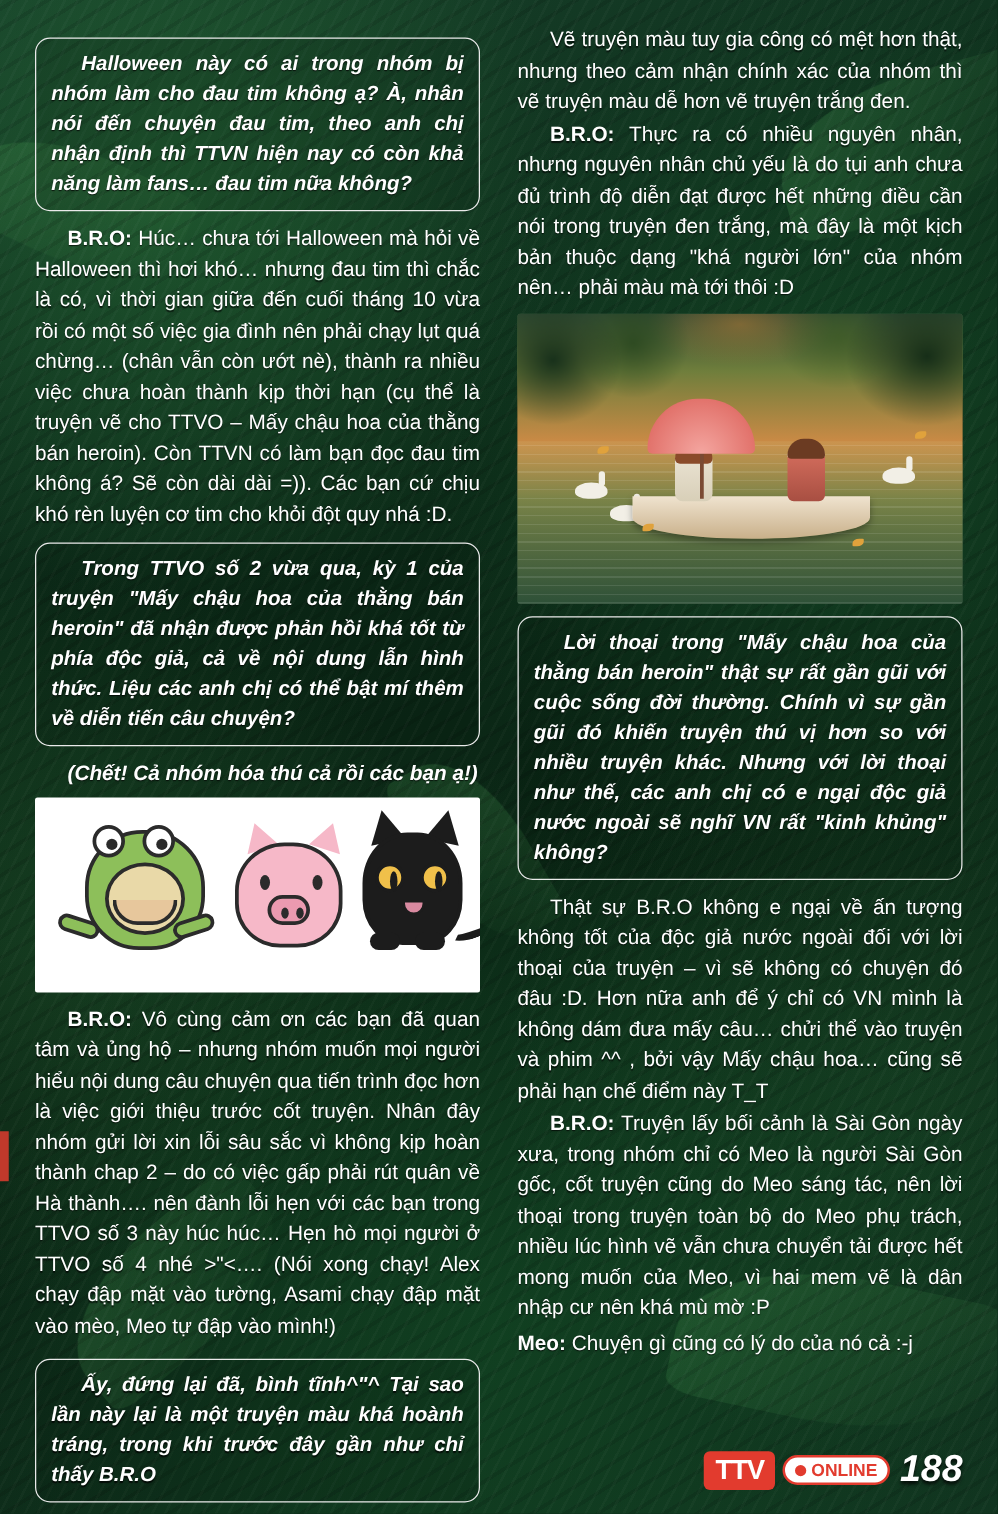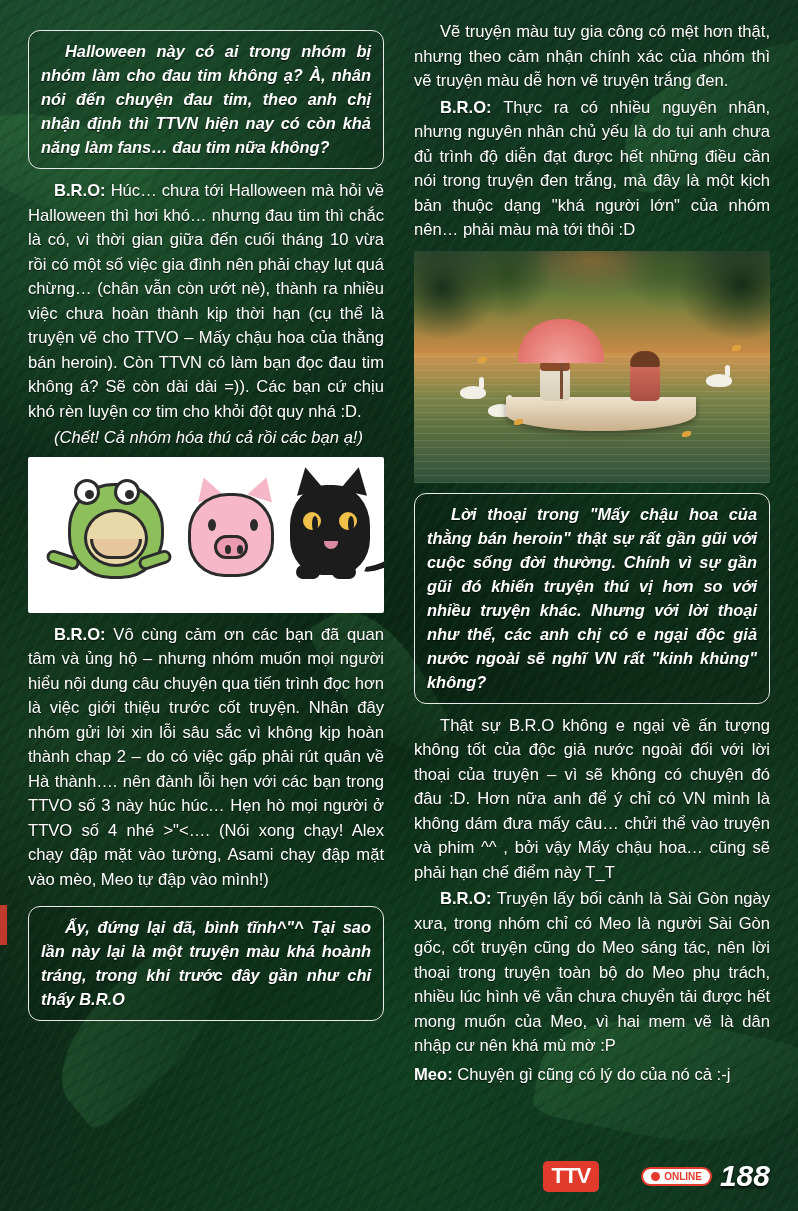--- a/index.html
+++ b/index.html
@@ -238,23 +238,23 @@
   #footer-logo {
     position:absolute; right: 28px; bottom: 18px;
     display:flex; align-items:center; gap:6px;
   }
   .ttv-pill{
     background:#e23b2e; color:#fff; font-weight:bold; font-size:22px;
     padding:2px 9px 3px 9px; border-radius:5px; letter-spacing:-1px;
     font-family:"Liberation Sans", sans-serif;
   }
   .online-pill{
-    background:#ffffff; color:#e23b2e; font-weight:bold; font-size:10px;
+    background:#ffffff; color:#e23b2e; font-weight:bold; font-size:14px;
     border:2px solid #e23b2e; border-radius:12px; padding:2px 8px;
-    display:flex; align-items:center; gap:4px;margin-left:36px;
+    display:flex; align-items:center; gap:4px;
   }
   .online-dot{ width:9px;height:9px;border-radius:50%;background:#e23b2e;display:inline-block;}
   .pagenum{
     color:#ffffff; font-weight:bold; font-size:30px; font-style:italic;
     text-shadow:0 2px 3px rgba(0,0,0,0.8); margin-left:2px;
   }
 </style>
 </head>
 <body>
 
@@ -271,22 +271,25 @@
   <div id="edge-tick"></div>
 
   <div class="col" id="col-left">
 
     <div class="qbox">
       <p>Halloween này có ai trong nhóm bị nhóm làm cho đau tim không ạ? À, nhân nói đến chuyện đau tim, theo anh chị nhận định thì TTVN hiện nay có còn khả năng làm fans… đau tim nữa không?</p>
     </div>
 
     <p class="para"><span class="lead">B.R.O:</span><span> Húc… chưa tới Halloween mà hỏi về Halloween thì hơi khó… nhưng đau tim thì chắc là có, vì thời gian giữa đến cuối tháng 10 vừa rồi có một số việc gia đình nên phải chạy lụt quá chừng… (chân vẫn còn ướt nè), thành ra nhiều việc chưa hoàn thành kịp thời hạn (cụ thể là truyện vẽ cho TTVO – Mấy chậu hoa của thằng bán heroin). Còn TTVN có làm bạn đọc đau tim không á? Sẽ còn dài dài =)). Các bạn cứ chịu khó rèn luyện cơ tim cho khỏi đột quy nhá :D.</span></p>
 
-
-    <p class="para" style="font-style:italic;">(Chết! Cả nhóm hóa thú cả rồi các bạn ạ!)</p>
+    <div class="qbox">
+      <p>Trong TTVO số 2 vừa qua, kỳ 1 của truyện "Mấy chậu hoa của thằng bán heroin" đã nhận được phản hồi khá tốt từ phía độc giả, cả về nội dung lẫn hình thức. Liệu các anh chị có thể bật mí thêm về diễn tiến câu chuyện?</p>
+    </div>
+
+    <p class="para" style="font-style:italic;font-weight:bold;">(Chết! Cả nhóm hóa thú cả rồi các bạn ạ!)</p>
 
     <div id="figure-animals">
 
       <div class="frog-body"></div>
       <div class="frog-arm l"></div>
       <div class="frog-arm r"></div>
       <div class="frog-face"></div>
       <div class="frog-eye l">
           <div class="frog-pupil"></div>
         </div>

